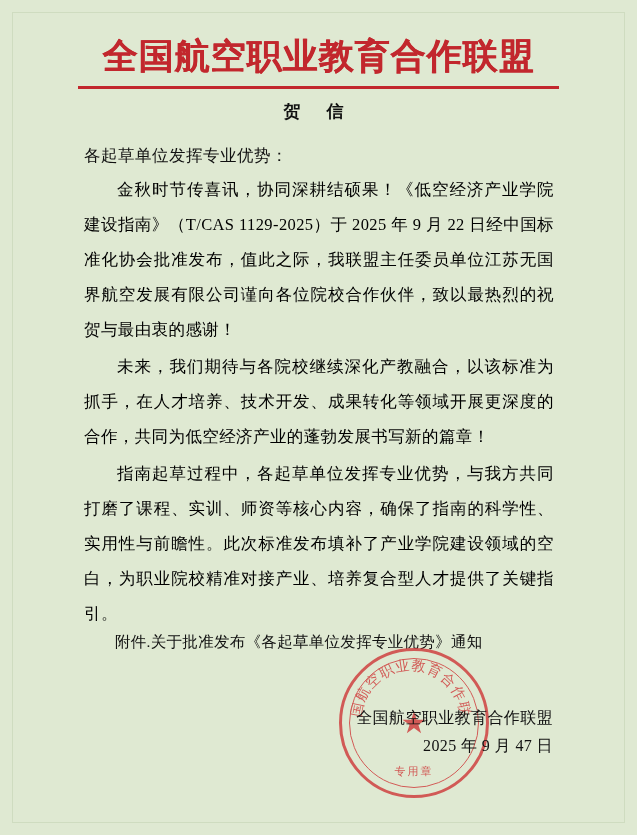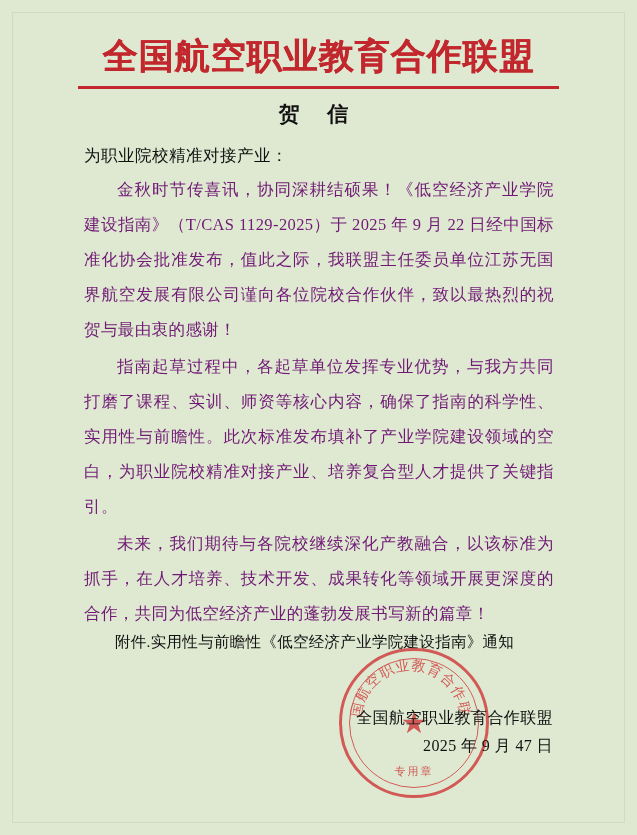--- a/index.html
+++ b/index.html
@@ -55,41 +55,41 @@
     height: 3px;
     background: #c2272d;
   }
   .doc-title {
     position: absolute;
     left: 0;
     top: 100px;
     width: 100%;
     text-align: center;
     font-family: "DejaVu Serif", "Liberation Serif", serif;
-    font-size: 21px;
+    font-size: 17px;
     font-weight: bold;
     color: #111;
     letter-spacing: 10px;
   }
   .body-area {
     position: absolute;
     left: 84px;
     top: 140px;
     width: 470px;
   }
   .salutation {
     font-size: 16.5px;
     color: #111;
     line-height: 1.9;
     margin-bottom: 2px;
     letter-spacing: 0.5px;
   }
   .para {
     font-size: 16.5px;
-    color: #701a75;
+    color: #000000;
     line-height: 2.12;
     text-align: justify;
     text-justify: inter-ideograph;
     text-indent: 2em;
     margin: 0 0 2px 0;
     letter-spacing: 0.4px;
   }
   .attachment {
     position: absolute;
     left: 84px;
@@ -176,27 +176,27 @@
   <div class="border-frame"></div>
 
   <div class="masthead">
     <div class="masthead-title">全国航空职业教育合作联盟</div>
   </div>
   <div class="masthead-rule"></div>
 
   <div class="doc-title">贺 信</div>
 
   <div class="body-area">
-    <div class="salutation">为职业院校精准对接产业：</div>
+    <div class="salutation">各起草单位发挥专业优势：</div>
     <p class="para">金秋时节传喜讯，协同深耕结硕果！《低空经济产业学院建设指南》（T/CAS 1129-2025）于 2025 年 9 月 22 日经中国标准化协会批准发布，值此之际，我联盟主任委员单位江苏无国界航空发展有限公司谨向各位院校合作伙伴，致以最热烈的祝贺与最由衷的感谢！</p>
+    <p class="para">未来，我们期待与各院校继续深化产教融合，以该标准为抓手，在人才培养、技术开发、成果转化等领域开展更深度的合作，共同为低空经济产业的蓬勃发展书写新的篇章！</p>
     <p class="para">指南起草过程中，各起草单位发挥专业优势，与我方共同打磨了课程、实训、师资等核心内容，确保了指南的科学性、实用性与前瞻性。此次标准发布填补了产业学院建设领域的空白，为职业院校精准对接产业、培养复合型人才提供了关键指引。</p>
-    <p class="para">未来，我们期待与各院校继续深化产教融合，以该标准为抓手，在人才培养、技术开发、成果转化等领域开展更深度的合作，共同为低空经济产业的蓬勃发展书写新的篇章！</p>
   </div>
 
-  <div class="attachment">附件.实用性与前瞻性《低空经济产业学院建设指南》通知</div>
+  <div class="attachment">附件.关于批准发布《各起草单位发挥专业优势》通知</div>
 
   <div class="seal">
     <div class="seal-inner"></div>
     <svg class="seal-svg" width="138" height="138" viewBox="0 0 138 138">
       <defs>
         <path id="sealArc" d="M 19,69 A 50,50 0 0 1 119,69" fill="none"></path>
       </defs>
       <text font-family="DejaVu Serif, serif" font-size="14" fill="#cf3b3b" letter-spacing="1.2">
         <textPath href="#sealArc" startOffset="50%" text-anchor="middle" id="seal-top-text">全国航空职业教育合作联盟</textPath>
       </text>

